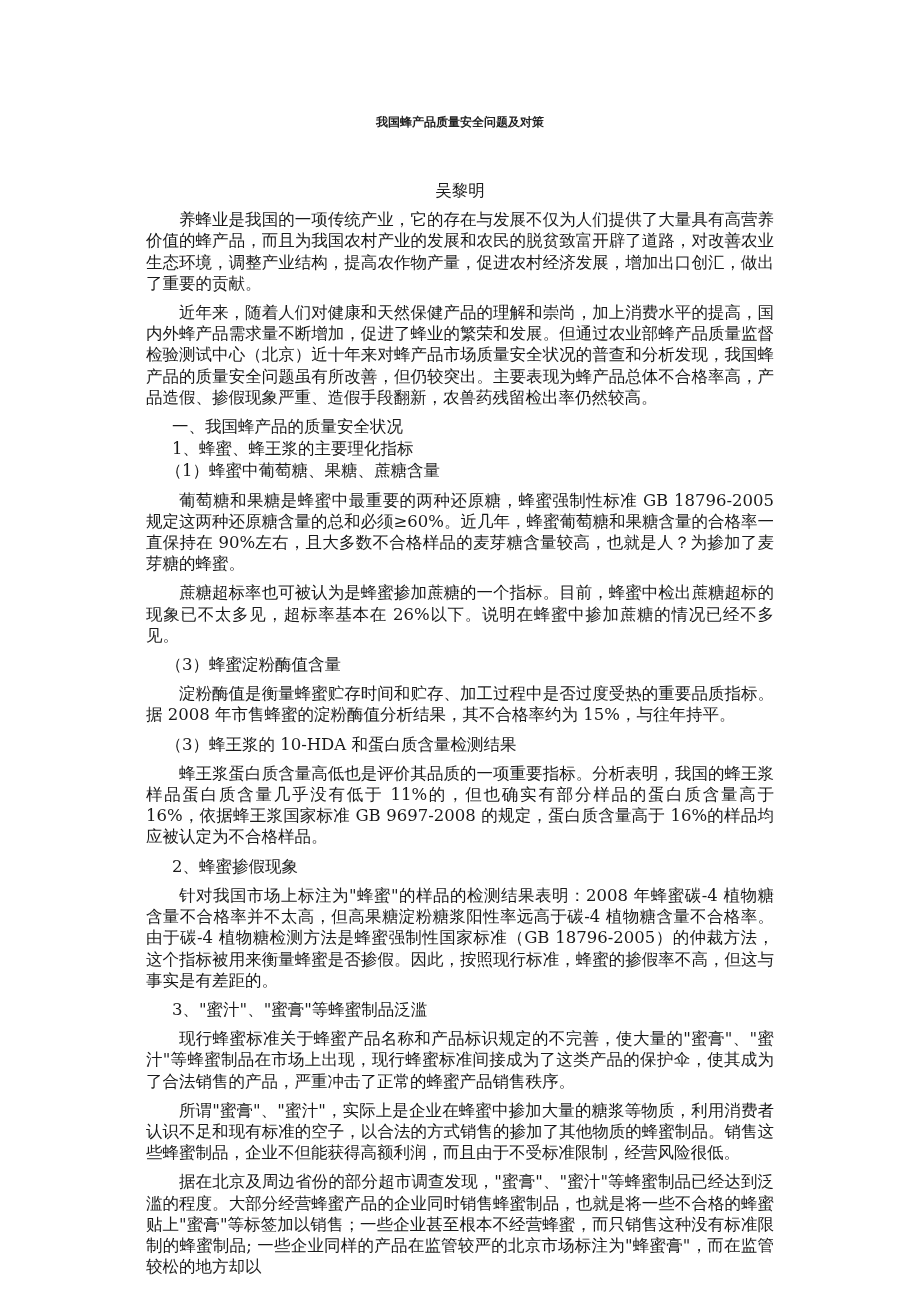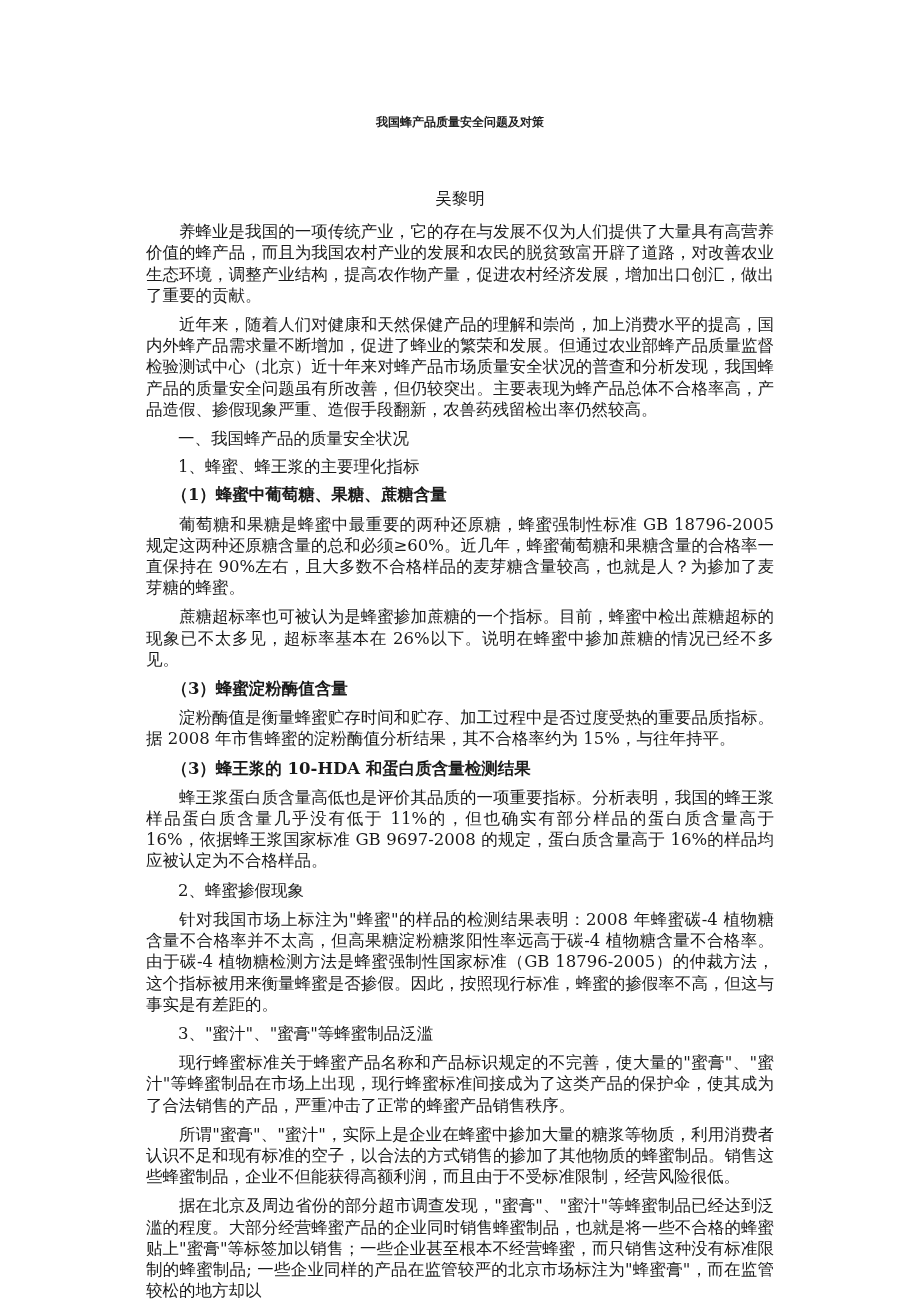--- a/index.html
+++ b/index.html
@@ -15,23 +15,23 @@
     font-family: "DejaVu Sans", "Liberation Sans", sans-serif;
     color: #222;
   }
   .body-text {
     position: absolute; left: 0; top: 176px; width: 644px;
     font-size: 16.5px; line-height: 21.2px;
     text-align: justify;
   }
   .center { text-align: center; }
   .para { text-indent: 2em; margin: 8px; }
-  .heading { text-indent: 2em; margin: 7px; }
-  .heading.sub { text-indent: 1.6em; font-weight: bold; }
-  p { margin: 12px; }
+  .heading { text-indent: 2em; margin: 1px; }
+  .heading.sub { text-indent: 1.6em; }
+  p { margin: 4px; }
 </style>
 </head>
 <body>
 
 <div class="page">
   <div class="title">我国蜂产品质量安全问题及对策</div>
 
   <div class="body-text">
     <p class="center">吴黎明</p>
 

